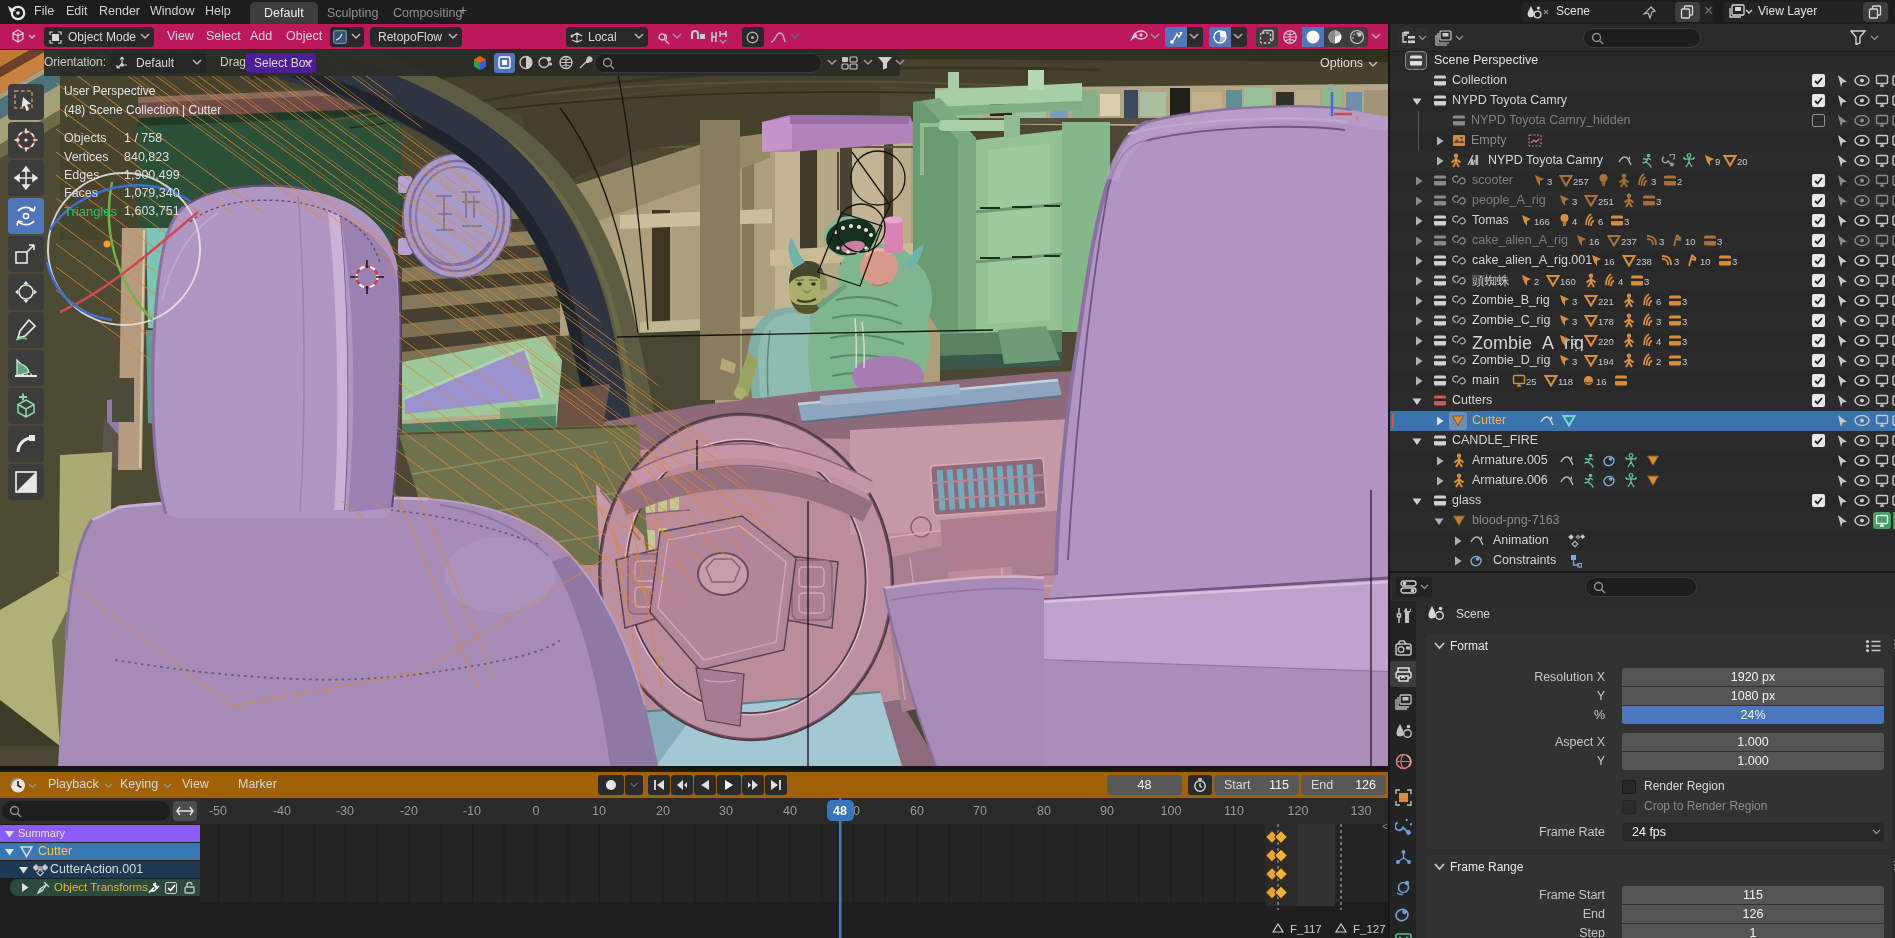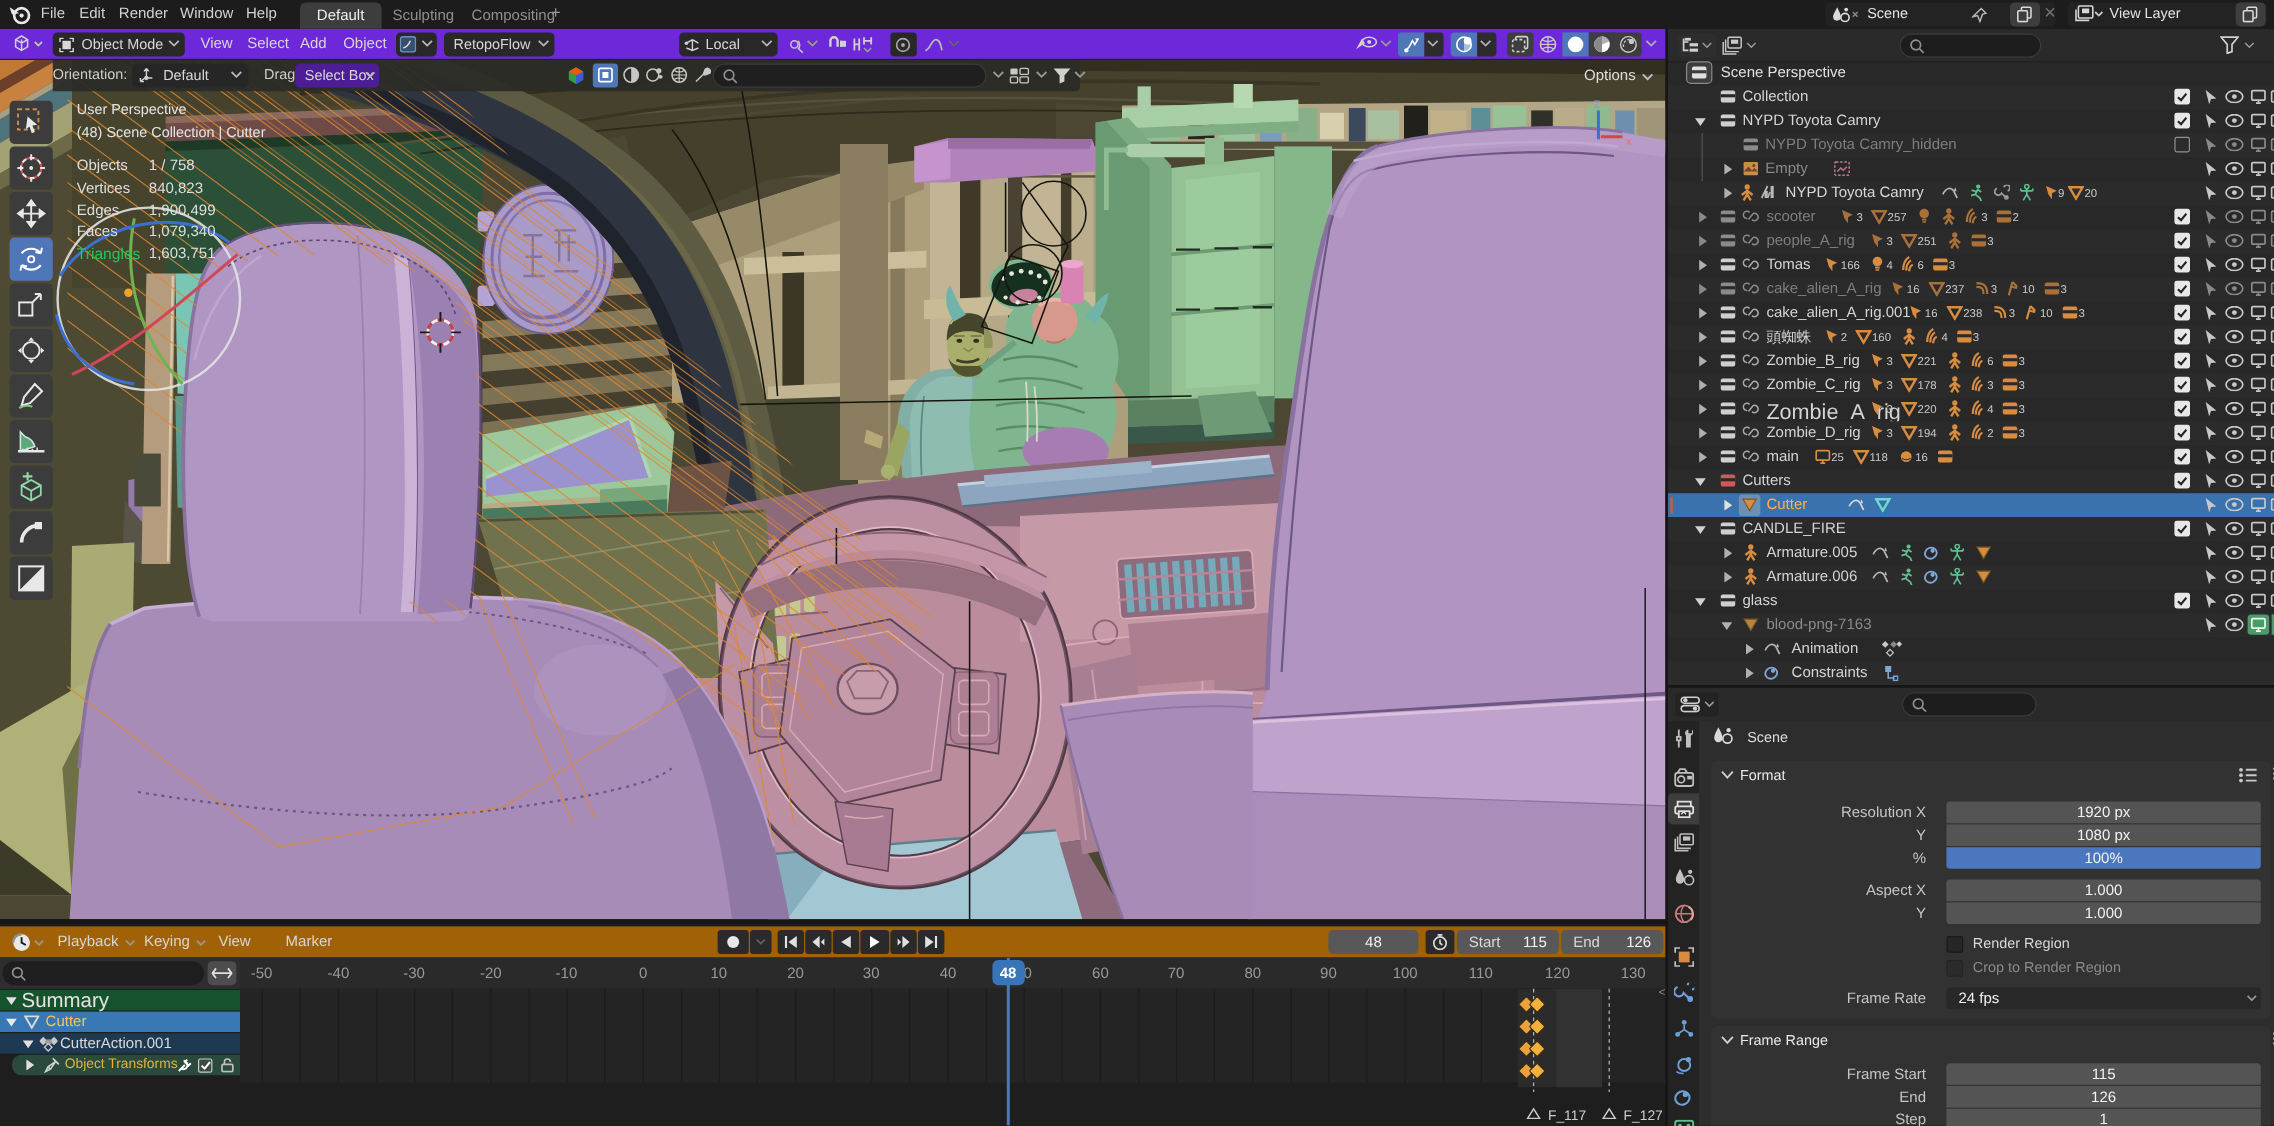--- a/index.html
+++ b/index.html
@@ -9,21 +9,21 @@
 .abs{position:absolute;}
 .tx{position:absolute;white-space:nowrap;}
 
 #topbar{position:absolute;left:0;top:0;width:1895px;height:24px;background:#1c1c1c;z-index:15;}
 #topbar .menu{position:absolute;top:4px;font-size:12.5px;color:#d2d2d2;}
 .tab{position:absolute;top:2px;height:22px;line-height:22px;padding:0 14px;font-size:12.5px;color:#8f8f8f;border-radius:5px 5px 0 0;}
 .tab.active{background:#3d3d3d;color:#efefef;}
 
 .dd{position:absolute;background:#282828;border-radius:4px;color:#d8d8d8;font-size:12px;line-height:20px;}
 
-#vph{position:absolute;left:0;top:24px;width:1388px;height:26px;background:#6d28d9;border-bottom:1px solid #232323;z-index:10;}
+#vph{position:absolute;left:0;top:24px;width:1388px;height:26px;background:#be185d;border-bottom:1px solid #232323;z-index:10;}
 #vph .menu{position:absolute;top:5px;font-size:12.5px;color:#d6d6d6;}
 #vpt{position:absolute;left:44px;top:50px;width:856px;height:26px;background:rgba(44,44,40,0.95);border-radius:0 4px 4px 0;z-index:10;}
 
 .tbtn{position:absolute;left:8px;width:36px;height:36px;background:#3c3c3c;border-radius:4px;z-index:10;}
 .tbtn.blue{background:#4f76b8;}
 
 #timeline{position:absolute;left:0;top:770px;width:1388px;height:168px;background:#1c1c1c;z-index:12;}
 #tlhead{position:absolute;left:0;top:2px;width:1388px;height:26px;background:#a16207;}
 #tlhead .menu{position:absolute;top:5px;font-size:12.5px;color:#d6d6d6;}
 .tfield{position:absolute;background:#585858;border-radius:4px;color:#f2f2f2;font-size:12.5px;text-align:center;line-height:20px;}
@@ -894,21 +894,21 @@
   <div class="abs" style="left:0;top:0;width:200px;height:26px;background:#2e2e2e;"></div>
   <div class="abs" style="left:2px;top:3px;width:168px;height:20px;background:#1e1e1e;border-radius:10px;"></div>
   <svg class="abs" style="left:9px;top:7px" width="13" height="13" viewBox="0 0 13 13">
           <circle cx="5.5" cy="5.5" r="4" fill="none" stroke="#909090" stroke-width="1.4"></circle>
           <path d="M8.5 8.5 L12 12" stroke="#909090" stroke-width="1.4"></path>
         </svg>
   <div class="abs" style="left:173px;top:3px;width:24px;height:20px;background:#4d4d4d;border-radius:4px;"></div>
   <svg class="abs" style="left:176px;top:8px" width="18" height="10" viewBox="0 0 18 10">
           <path d="M4 1 L1 5 l3 4 M14 1 l3 4 -3 4 M2 5 h14" stroke="#e0e0e0" stroke-width="1.5" fill="none"></path>
         </svg>
-  <div class="abs" style="left:0;top:27px;width:200px;height:17px;background:#14532d;color:#e8e2e2;font-size:17px;line-height:17px;"><span style="margin-left:18px;">Summary</span></div>
+  <div class="abs" style="left:0;top:27px;width:200px;height:17px;background:#8b5cf6;color:#e8e2e2;font-size:11px;line-height:17px;"><span style="margin-left:18px;">Summary</span></div>
   <svg class="abs" style="left:5px;top:32px" width="9" height="8" viewBox="0 0 9 8">
           <path d="M0 1 h9 L4.5 7.5 Z" fill="#e0e0e0"></path>
         </svg>
   <div class="abs" style="left:0;top:45px;width:200px;height:17px;background:#3878b4;color:#f5c64f;font-size:12.5px;line-height:17px;"><span style="margin-left:38px;">Cutter</span></div>
   <svg class="abs" style="left:5px;top:50px" width="9" height="8" viewBox="0 0 9 8">
           <path d="M0 1 h9 L4.5 7.5 Z" fill="#e8e8e8"></path>
         </svg>
   <svg class="abs" style="left:20px;top:47px" width="13" height="13" viewBox="0 0 13 13">
           <path d="M1 2 h11 L6.5 11.5 Z" fill="none" stroke="#d8d8d8" stroke-width="1.6"></path>
         </svg>
@@ -2031,21 +2031,21 @@
         <circle cx="2.5" cy="7" r="1.6" fill="#c8c8c8"></circle>
         <circle cx="2.5" cy="11.5" r="1.6" fill="#c8c8c8"></circle>
         <path d="M6.5 2.5 h9 M6.5 7 h9 M6.5 11.5 h9" stroke="#c8c8c8" stroke-width="1.6"></path>
       </svg>
  <div class="tx" style="left:499px;top:64px;color:#c8c8c8;">⋮</div>
  <div class="plabel" style="left:20px;top:95px;">Resolution X</div>
  <div class="pfield" style="left:232px;top:95px;width:262px;border-radius:3px 3px 0 0;">1920 px</div>
  <div class="plabel" style="left:20px;top:114px;">Y</div>
  <div class="pfield" style="left:232px;top:114px;width:262px;">1080 px</div>
  <div class="plabel" style="left:20px;top:133px;">%</div>
- <div class="pfield" style="left:232px;top:133px;width:262px;background:#4a77bd;border-radius:0 0 3px 3px;">100%</div>
+ <div class="pfield" style="left:232px;top:133px;width:262px;background:#4a77bd;border-radius:0 0 3px 3px;">24%</div>
  <div class="plabel" style="left:20px;top:160px;">Aspect X</div>
  <div class="pfield" style="left:232px;top:160px;width:262px;border-radius:3px 3px 0 0;">1.000</div>
  <div class="plabel" style="left:20px;top:179px;">Y</div>
  <div class="pfield" style="left:232px;top:179px;width:262px;border-radius:0 0 3px 3px;">1.000</div>
  <div class="abs" style="left:232px;top:207px;width:14px;height:14px;background:#262626;border:1px solid #1a1a1a;border-radius:2px;"></div>
  <div class="tx" style="left:254px;top:206px;color:#d8d8d8;">Render Region</div>
  <div class="abs" style="left:232px;top:227px;width:14px;height:14px;background:#262626;border:1px solid #1a1a1a;border-radius:2px;opacity:0.55;"></div>
  <div class="tx" style="left:254px;top:226px;color:#8a8a8a;">Crop to Render Region</div>
  <div class="plabel" style="left:20px;top:250px;">Frame Rate</div>
  <div class="pfield" style="left:232px;top:250px;width:262px;background:#282828;border-radius:3px;text-align:left;"><span style="margin-left:10px;">24 fps</span></div>

